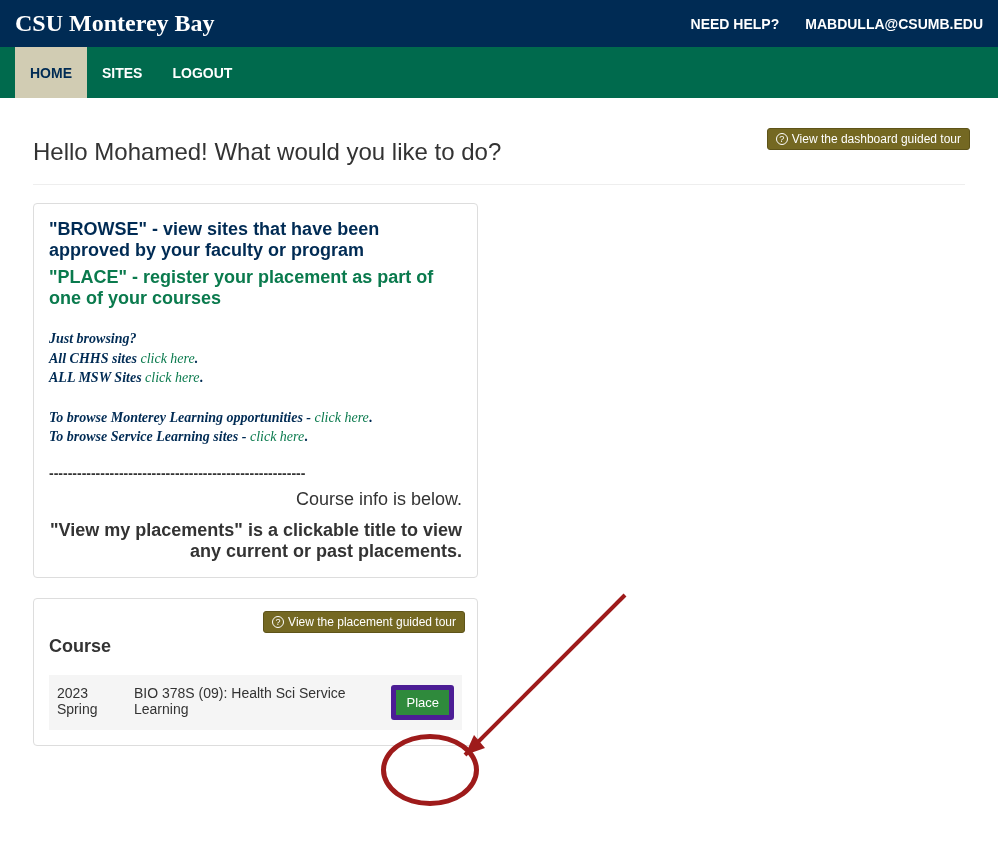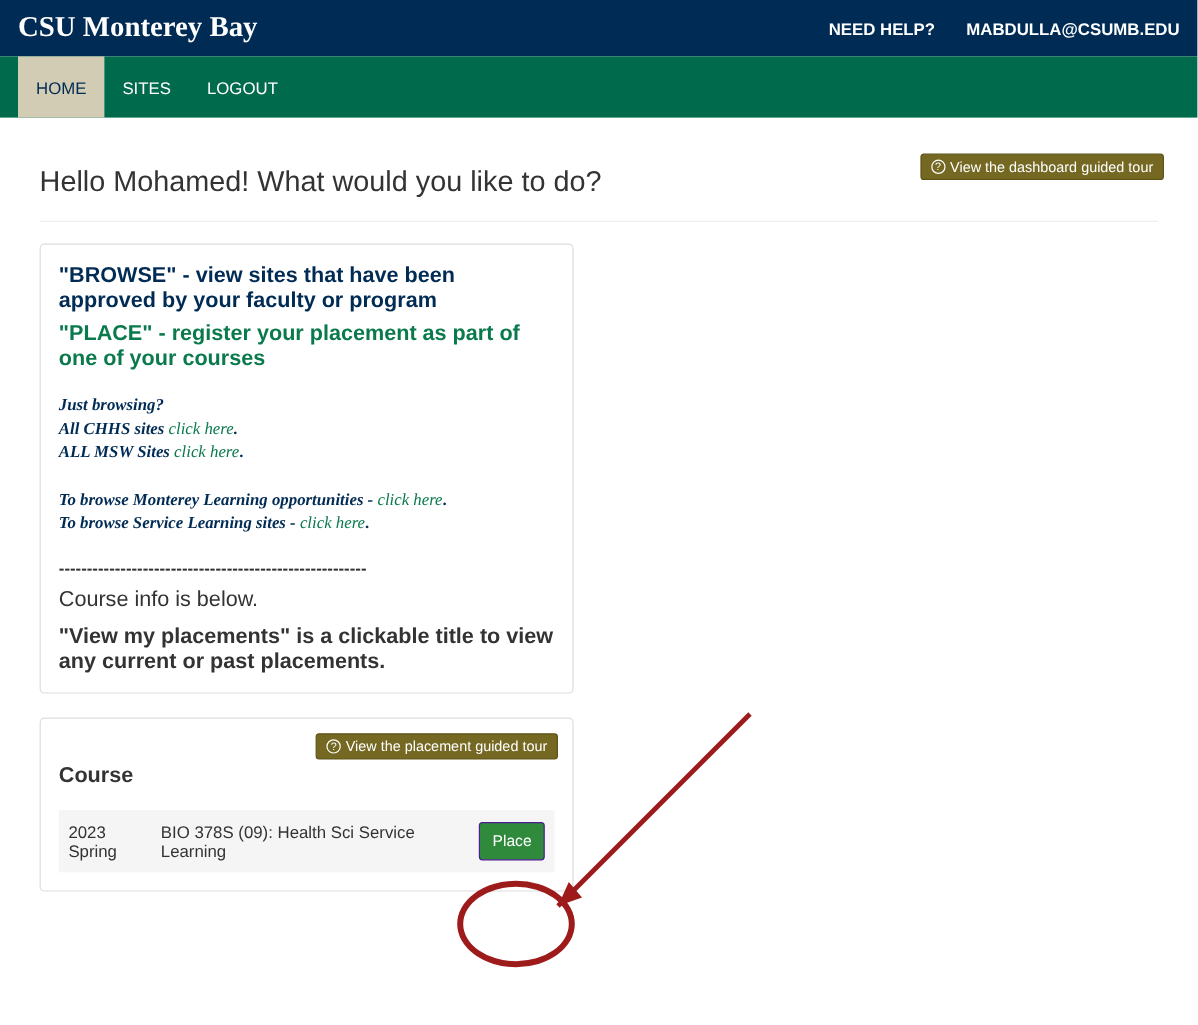--- a/index.html
+++ b/index.html
@@ -2,46 +2,46 @@
 <html><head>
   <meta charset="utf-8">
   <style>
     * { margin: 0; padding: 0; box-sizing: border-box; }
     body { font-family: "Helvetica Neue", Helvetica, Arial, sans-serif; color: #333; width: 998px; background: #fff; }
     .topbar { background: #002b54; color: #fff; height: 47px; display: flex; align-items: center; justify-content: space-between; padding: 0 15px; }
     .brand { font-family: Georgia, 'Times New Roman', serif; font-size: 24px; font-weight: bold; }
     .topbar-right { display: flex; gap: 26px; font-size: 14px; font-weight: bold; }
     .topbar-right a { color: #fff; text-decoration: none; cursor: pointer; }
     .navbar { background: #006a4d; height: 51px; display: flex; align-items: stretch; padding-left: 15px; }
-    .nav-item { display: flex; align-items: center; padding: 0 15px; color: #fff; font-weight: normal; font-size: 14px; text-decoration: none; cursor: pointer; }
+    .nav-item { display: flex; align-items: center; padding: 0 15px; color: #fff; font-weight: bold; font-size: 14px; text-decoration: none; cursor: pointer; }
     .nav-item.active { background: #d1ccb3; color: #002b54; }
     .content { padding: 30px 33px 30px 33px; position: relative; }
     .tour-btn { position: absolute; right: 28px; top: 30px; background: #746822; color: #fff; border: 1px solid #5e5419; padding: 3px 8px; font-size: 12px; border-radius: 3px; cursor: pointer; display: flex; align-items: center; gap: 4px; }
     .tour-btn-inline { background: #746822; color: #fff; border: 1px solid #5e5419; padding: 3px 8px; font-size: 12px; border-radius: 3px; cursor: pointer; display: inline-flex; align-items: center; gap: 4px; }
     .q-icon { display: inline-flex; width: 12px; height: 12px; border: 1px solid #fff; border-radius: 50%; align-items: center; justify-content: center; font-size: 9px; }
     h1 { font-size: 24px; font-weight: normal; margin-top: 10px; margin-bottom: 10px; }
     hr.divider { border: none; border-top: 1px solid #eee; margin: 18px 0; }
     .panel { border: 1px solid #ddd; border-radius: 4px; padding: 15px; width: 445px; margin-bottom: 20px; }
     .panel-heading { font-size: 18px; font-weight: bold; }
     .txt-navy { color: #002b54; }
     .txt-green { color: #0a7a4d; }
     .small-block { font-size: 14px; margin-top: 20px; color: #002b54; }
     .small-block p { margin: 0; line-height: 1.4; }
     .small-block .italbold { font-style: italic; font-weight: bold; font-family: Liberation Serif, serif; }
     .link-green { color: #0a7a4d; text-decoration: none; font-style: italic; cursor: pointer; font-weight: normal;}
     .dashes { letter-spacing: 0; font-size: 14px; color: #333; margin-top: 18px; font-weight: bold; }
-    .info-line { font-size: 18px; margin-top: 8px; color: #333; }
+    .info-line { font-size: 18px; margin-top: 8px; color: #333; text-align: right; }
     .bold { font-weight: bold; }
     .course-panel { border: 1px solid #ddd; border-radius: 4px; padding: 15px; width: 445px; position: relative; }
     .course-panel .tour-btn-inline { position: absolute; right: 12px; top: 12px; }
     .course-title { font-size: 18px; font-weight: bold; margin-top: 22px; margin-bottom: 18px; }
     .course-row { background: #f5f5f5; padding: 10px 8px; display: flex; font-size: 14px; gap: 12px; }
     .term-col { width: 65px; color: #333; }
     .name-col { flex: 1; color: #333; }
-    .place-btn { background: #2f8a3c; color: #fff; border: 1px solid #4c1d95; padding: 5px 10px; font-size: 13px; border-radius: 3px; cursor: pointer; }
+    .place-btn { background: #2f8a3c; color: #fff; border: 5px solid #4c1d95; padding: 5px 10px; font-size: 13px; border-radius: 3px; cursor: pointer; }
     .circle-annot { position: absolute; border: 5px solid #9e1b1b; border-radius: 50%; width: 98px; height: 72px; left: 381px; top: 734px; pointer-events:none; }
     .arrow-svg { position: absolute; left: 440px; top: 590px; width: 200px; height: 190px; pointer-events:none; }
   </style>
 </head>
 <body>
 
 <div class="topbar">
   <div class="brand">CSU Monterey Bay</div>
   <div class="topbar-right">
     <a>NEED HELP?</a>

